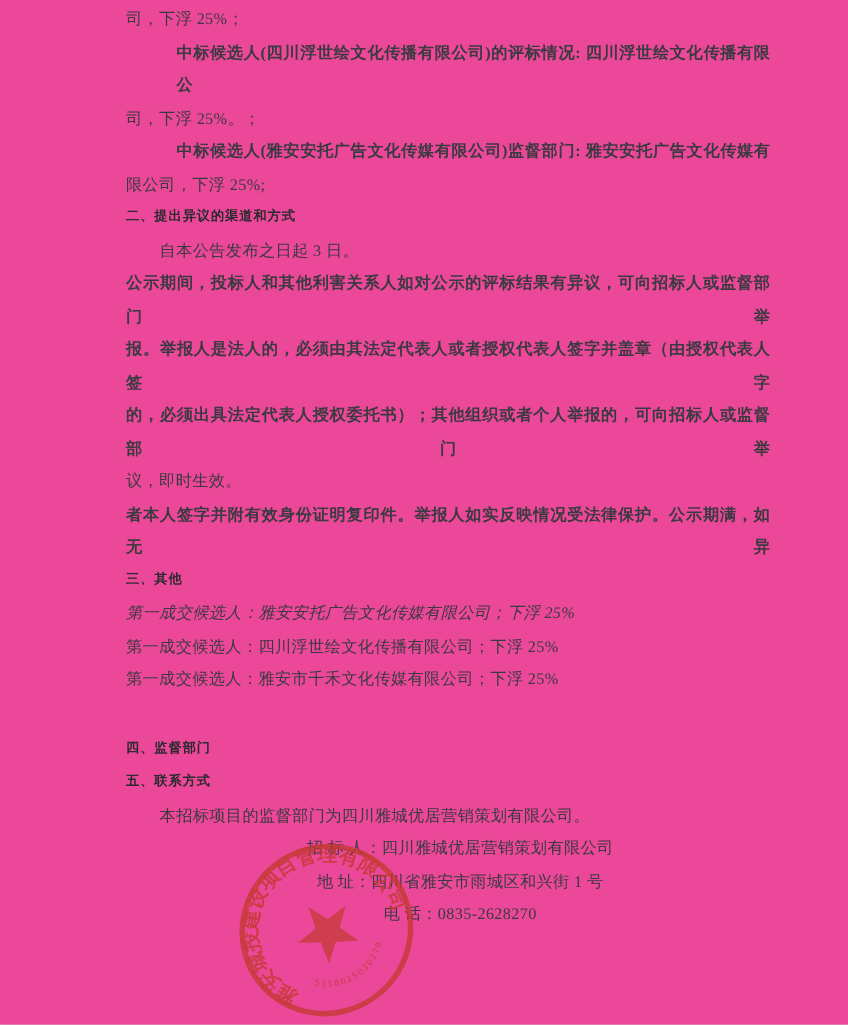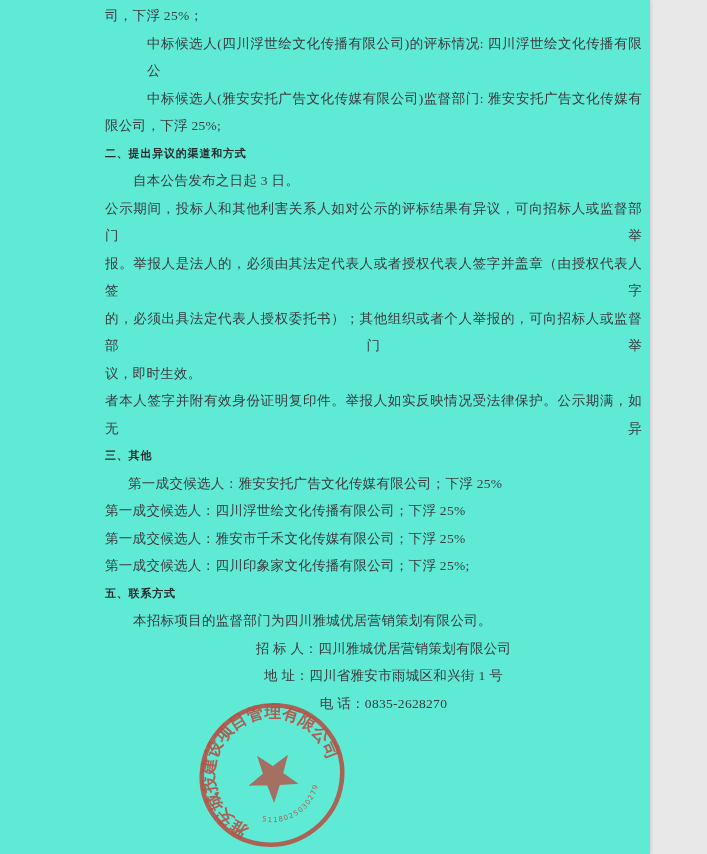--- a/index.html
+++ b/index.html
@@ -1,82 +1,84 @@
 <!DOCTYPE html>
 <html><head>
 <meta charset="utf-8">
 <style>
   html,body{margin:0;padding:0;background:#e8e8e8;}
   .page{
     position:relative;
-    width:650px;height:854px;
-    background:#5eead4;
+    width:707px;height:854px;
+    background:#ec4899;
     overflow:hidden;
     font-family:"Liberation Serif","DejaVu Serif",serif;
     color:#3a3a40;
     box-shadow:0 0 4px rgba(0,0,0,.2);
   }
   .doc-body{
     position:absolute;
     left:105px;top:2px;
     width:537px;
   }
   .line{
     font-size:13.5px;
     line-height:27.5px;
     white-space:nowrap;
     letter-spacing:.3px;
   }
   .line.body{margin-left:0;}
   .line.indent{margin-left:28px;}
   .line.indent-lg{margin-left:42px;}
-  .line.indent-sm{margin-left:23px;}
+  .line.indent-sm{font-style:italic;}
   .line.contact{margin-left:20px;text-align:center;}
   .line.heading{
     font-size:11px;
     font-weight:bold;
     color:#2a2a2f;
     letter-spacing:.8px;
   }
   .line.stretch{
     white-space:normal;
     text-align:justify;
     text-align-last:justify;
+    font-weight:bold;
   }
   .line.gap-lg{margin-top:31px;}
   .seal{
     position:absolute;
     left:196px;top:698px;
     width:152px;height:152px;
     opacity:.85;
     pointer-events:none;
   }
 </style>
 </head>
 <body>
 
 <div class="page">
 
   <div class="doc-body" id="doc-lines">
       <div class="line body">司，下浮 25%；</div>
       <div class="line indent-lg stretch">中标候选人(四川浮世绘文化传播有限公司)的评标情况: 四川浮世绘文化传播有限公</div>
+      <div class="line body">司，下浮 25%。；</div>
       <div class="line indent-lg stretch">中标候选人(雅安安托广告文化传媒有限公司)监督部门: 雅安安托广告文化传媒有</div>
       <div class="line body">限公司，下浮 25%;</div>
       <div class="line heading">二、提出异议的渠道和方式</div>
       <div class="line indent">自本公告发布之日起 3 日。</div>
       <div class="line body stretch">公示期间，投标人和其他利害关系人如对公示的评标结果有异议，可向招标人或监督部门举</div>
       <div class="line body stretch">报。举报人是法人的，必须由其法定代表人或者授权代表人签字并盖章（由授权代表人签字</div>
       <div class="line body stretch">的，必须出具法定代表人授权委托书）；其他组织或者个人举报的，可向招标人或监督部门举</div>
       <div class="line body">议，即时生效。</div>
       <div class="line body stretch">者本人签字并附有效身份证明复印件。举报人如实反映情况受法律保护。公示期满，如无异</div>
       <div class="line heading">三、其他</div>
       <div class="line indent-sm">第一成交候选人：雅安安托广告文化传媒有限公司；下浮 25%</div>
       <div class="line body">第一成交候选人：四川浮世绘文化传播有限公司；下浮 25%</div>
       <div class="line body">第一成交候选人：雅安市千禾文化传媒有限公司；下浮 25%</div>
-      <div class="line body">第一成交候选人：四川印象家文化传播有限公司；下浮 25%;</div>
+      <div class="line heading gap-lg">四、监督部门</div>
       <div class="line heading">五、联系方式</div>
       <div class="line indent">本招标项目的监督部门为四川雅城优居营销策划有限公司。</div>
       <div class="line contact">招 标 人：四川雅城优居营销策划有限公司</div>
       <div class="line contact">地  址：四川省雅安市雨城区和兴街 1 号</div>
       <div class="line contact">电  话：0835-2628270</div>
     </div>
 
   <svg class="seal" viewBox="0 0 150 150" xmlns="http://www.w3.org/2000/svg">
     <defs>
       <path id="ringPath" d="M 26,105 A 57,57 0 1 1 124,105" fill="none"></path>

